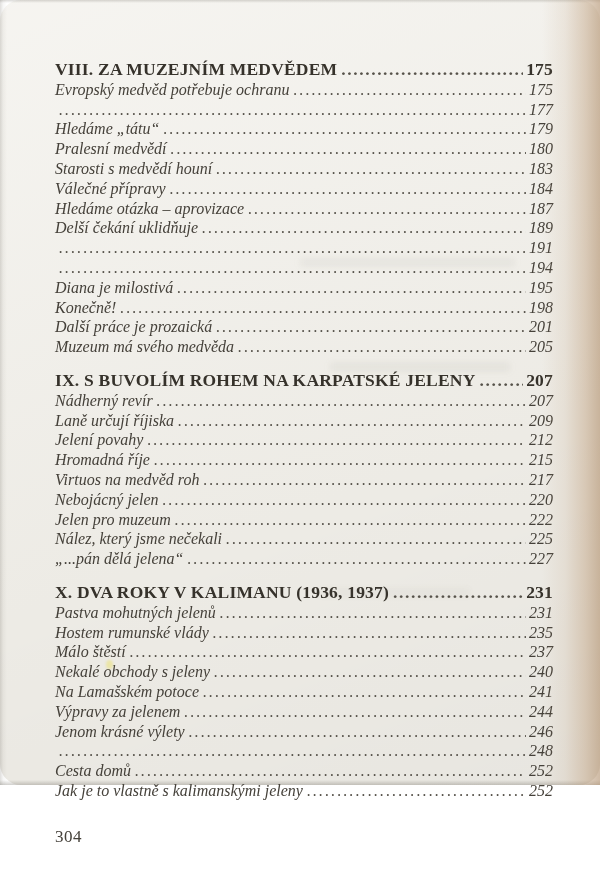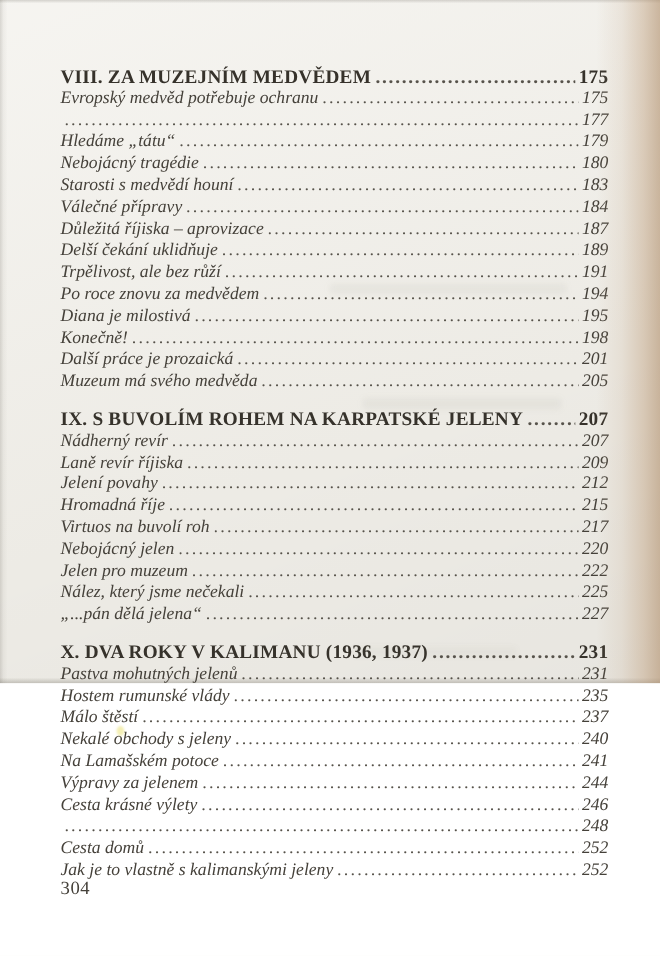--- a/index.html
+++ b/index.html
@@ -7,25 +7,26 @@
     margin: 0;
     padding: 0;
     width: 600px;
     height: 869px;
     overflow: hidden;
     font-family: "Liberation Serif", "DejaVu Serif", serif;
   }
   .scan-page {
     position: relative;
     width: 600px;
-    height: 621px;
+    height: 785px;
     background:
       linear-gradient(160deg, rgba(255,255,255,0.35) 0%, rgba(0,0,0,0.015) 60%, rgba(0,0,0,0.04) 100%),
       var(--paper, #f1efe9);
     box-sizing: border-box;
+    border-radius: 21px;
   }
   
   .edge-top {
     position: absolute; top: 0; left: 0; right: 0; height: 3px;
     background: linear-gradient(to bottom, rgba(90,85,75,0.22), rgba(90,85,75,0));
     pointer-events: none;
   }
   .edge-bottom {
     position: absolute; bottom: 0; left: 0; right: 0; height: 5px;
     background: linear-gradient(to top, rgba(90,85,75,0.28), rgba(90,85,75,0));
@@ -104,21 +105,21 @@
   .row.entry {
     font-style: italic;
     font-size: 16px;
     color: var(--ink, #46423a);
   }
   .row.entry .pagenum { font-style: italic; }
 
   .folio {
     position: absolute;
     left: 55px;
-    top: 798px;
+    top: 827px;
     font-size: 17px;
     color: var(--ink, #4a463f);
     letter-spacing: 0.5px;
   }
 </style>
 </head>
 <body>
 
 <div class="scan-page">
 
@@ -137,51 +138,49 @@
         <div class="row entry">
           <span class="dots"></span>
           <span class="pagenum">177</span>
         </div>
         <div class="row entry">
           <span class="title">Hledáme „tátu“</span>
           <span class="dots"></span>
           <span class="pagenum">179</span>
         </div>
         <div class="row entry">
-          <span class="title">Nebojácný tragédie</span>
+          <span class="title">Pralesní medvědí</span>
           <span class="dots"></span>
           <span class="pagenum">180</span>
         </div>
         <div class="row entry">
           <span class="title">Starosti s medvědí houní</span>
           <span class="dots"></span>
           <span class="pagenum">183</span>
         </div>
         <div class="row entry">
           <span class="title">Válečné přípravy</span>
           <span class="dots"></span>
           <span class="pagenum">184</span>
         </div>
         <div class="row entry">
-          <span class="title">Důležitá říjiska – aprovizace</span>
+          <span class="title">Hledáme otázka – aprovizace</span>
           <span class="dots"></span>
           <span class="pagenum">187</span>
         </div>
         <div class="row entry">
           <span class="title">Delší čekání uklidňuje</span>
           <span class="dots"></span>
           <span class="pagenum">189</span>
         </div>
         <div class="row entry">
-          <span class="title">Trpělivost, ale bez růží</span>
           <span class="dots"></span>
           <span class="pagenum">191</span>
         </div>
         <div class="row entry">
-          <span class="title">Po roce znovu za medvědem</span>
           <span class="dots"></span>
           <span class="pagenum">194</span>
         </div>
         <div class="row entry">
           <span class="title">Diana je milostivá</span>
           <span class="dots"></span>
           <span class="pagenum">195</span>
         </div>
         <div class="row entry">
           <span class="title">Konečně!</span>
@@ -204,36 +203,36 @@
           <span class="title">IX. S BUVOLÍM ROHEM NA KARPATSKÉ JELENY</span>
           <span class="dots"></span>
           <span class="pagenum">207</span>
         </div>
         <div class="row entry">
           <span class="title">Nádherný revír</span>
           <span class="dots"></span>
           <span class="pagenum">207</span>
         </div>
         <div class="row entry">
-          <span class="title">Laně revír říjiska</span>
+          <span class="title">Laně určují říjiska</span>
           <span class="dots"></span>
           <span class="pagenum">209</span>
         </div>
         <div class="row entry">
           <span class="title">Jelení povahy</span>
           <span class="dots"></span>
           <span class="pagenum">212</span>
         </div>
         <div class="row entry">
           <span class="title">Hromadná říje</span>
           <span class="dots"></span>
           <span class="pagenum">215</span>
         </div>
         <div class="row entry">
-          <span class="title">Virtuos na buvolí roh</span>
+          <span class="title">Virtuos na medvěd roh</span>
           <span class="dots"></span>
           <span class="pagenum">217</span>
         </div>
         <div class="row entry">
           <span class="title">Nebojácný jelen</span>
           <span class="dots"></span>
           <span class="pagenum">220</span>
         </div>
         <div class="row entry">
           <span class="title">Jelen pro muzeum</span>
@@ -281,21 +280,21 @@
           <span class="title">Na Lamašském potoce</span>
           <span class="dots"></span>
           <span class="pagenum">241</span>
         </div>
         <div class="row entry">
           <span class="title">Výpravy za jelenem</span>
           <span class="dots"></span>
           <span class="pagenum">244</span>
         </div>
         <div class="row entry">
-          <span class="title">Cesta krásné výlety</span>
+          <span class="title">Jenom krásné výlety</span>
           <span class="dots"></span>
           <span class="pagenum">246</span>
         </div>
         <div class="row entry">
           <span class="dots"></span>
           <span class="pagenum">248</span>
         </div>
         <div class="row entry">
           <span class="title">Cesta domů</span>
           <span class="dots"></span>

